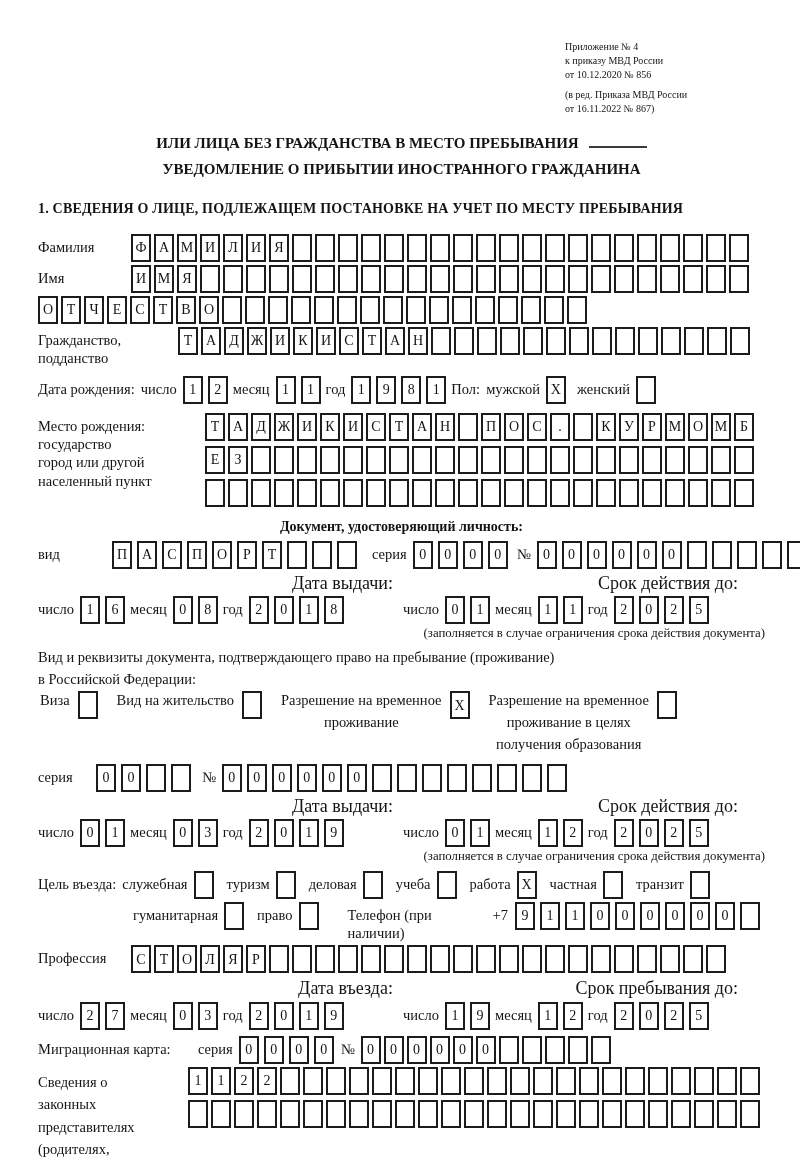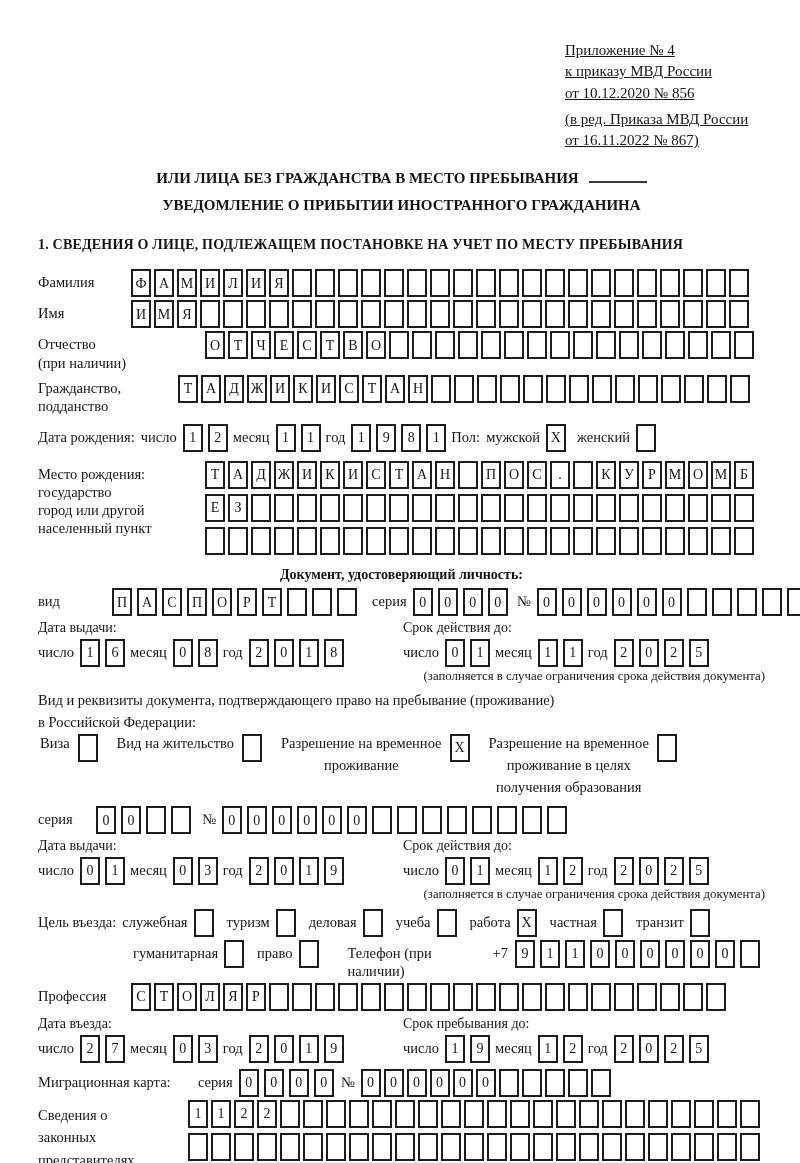--- a/index.html
+++ b/index.html
@@ -3,21 +3,21 @@
 <meta charset="utf-8">
 <style>
   html,body{margin:0;padding:0;background:#ffffff;}
   .page{
     width:800px;height:1163px;box-sizing:border-box;
     padding:40px 35px 20px 38px;overflow:hidden;background:#fff;
     font-family:"Liberation Serif","DejaVu Serif",serif;color:#141414;
     font-size:14.5px;line-height:1.25;
   }
   
-  .ref-block{margin-left:auto;width:200px;font-size:15px;line-height:1.42;text-decoration:underline;}
+  .ref-block{margin-left:auto;width:200px;font-size:10px;line-height:1.42;}
   .ref-block .gap{height:5px;}
   .forma{ text-align:right;font-weight:bold;font-size:15px;margin-top:16px;letter-spacing:.5px;}
   .title{ text-align:center;font-weight:bold;font-size:15px;line-height:1.75;margin-top:14px;}
   .title-underline{display:inline-block;width:58px;border-bottom:2px solid #3a3a3a;margin-left:10px;vertical-align:baseline;}
   .section-title{text-align:left;font-weight:bold;font-size:14px;margin-top:18px;letter-spacing:.2px;}
   .body{margin-top:16px;}
 
   
   .row{display:flex;align-items:flex-start;margin-bottom:3px;}
   .lbl{flex:none;padding-top:4px;}
@@ -35,21 +35,21 @@
   .gapped .cell{margin-right:5px;}
   .stack .cells{display:flex;margin-bottom:5px;}
 
   
   .doc-header{text-align:center;font-weight:bold;font-size:14px;margin:6px 0 5px 0;}
 
   
   .dates-row{display:flex;margin-bottom:0;}
   .dategroup{width:355px;}
   .dategroup.rightg{width:335px;margin-left:10px;}
-  .dg-header{text-align:left;font-size:14px;margin-bottom:2px;}
+  .dg-header{text-align:right;font-size:18px;margin-bottom:2px;}
   .dg-line{display:flex;align-items:flex-start;}
   .dg-line .sub{padding-top:4px;margin:0 6px 0 0;}
   .note{font-size:12.8px;text-align:right;margin:2px 0 6px 0;}
 
   
   .intro{margin-top:4px;margin-bottom:2px;}
   .permits{display:flex;align-items:flex-start;margin:0 0 8px 2px;}
   .perm-item{display:flex;align-items:flex-start;}
   .perm-label{text-align:center;line-height:1.5;}
   .perm-item .cells{margin-left:8px;margin-top:1px;}
@@ -148,21 +148,20 @@
           <span class="cell"></span>
           <span class="cell"></span>
           <span class="cell"></span>
           <span class="cell"></span>
           <span class="cell"></span>
           <span class="cell"></span>
         </span>
     </div>
 
     <div class="row">
-      <span class="lbl w167">Отчество<br>(при наличии)</span>
       <span class="cells">
           <span class="cell">О</span>
           <span class="cell">Т</span>
           <span class="cell">Ч</span>
           <span class="cell">Е</span>
           <span class="cell">С</span>
           <span class="cell">Т</span>
           <span class="cell">В</span>
           <span class="cell">О</span>
           <span class="cell"></span>

